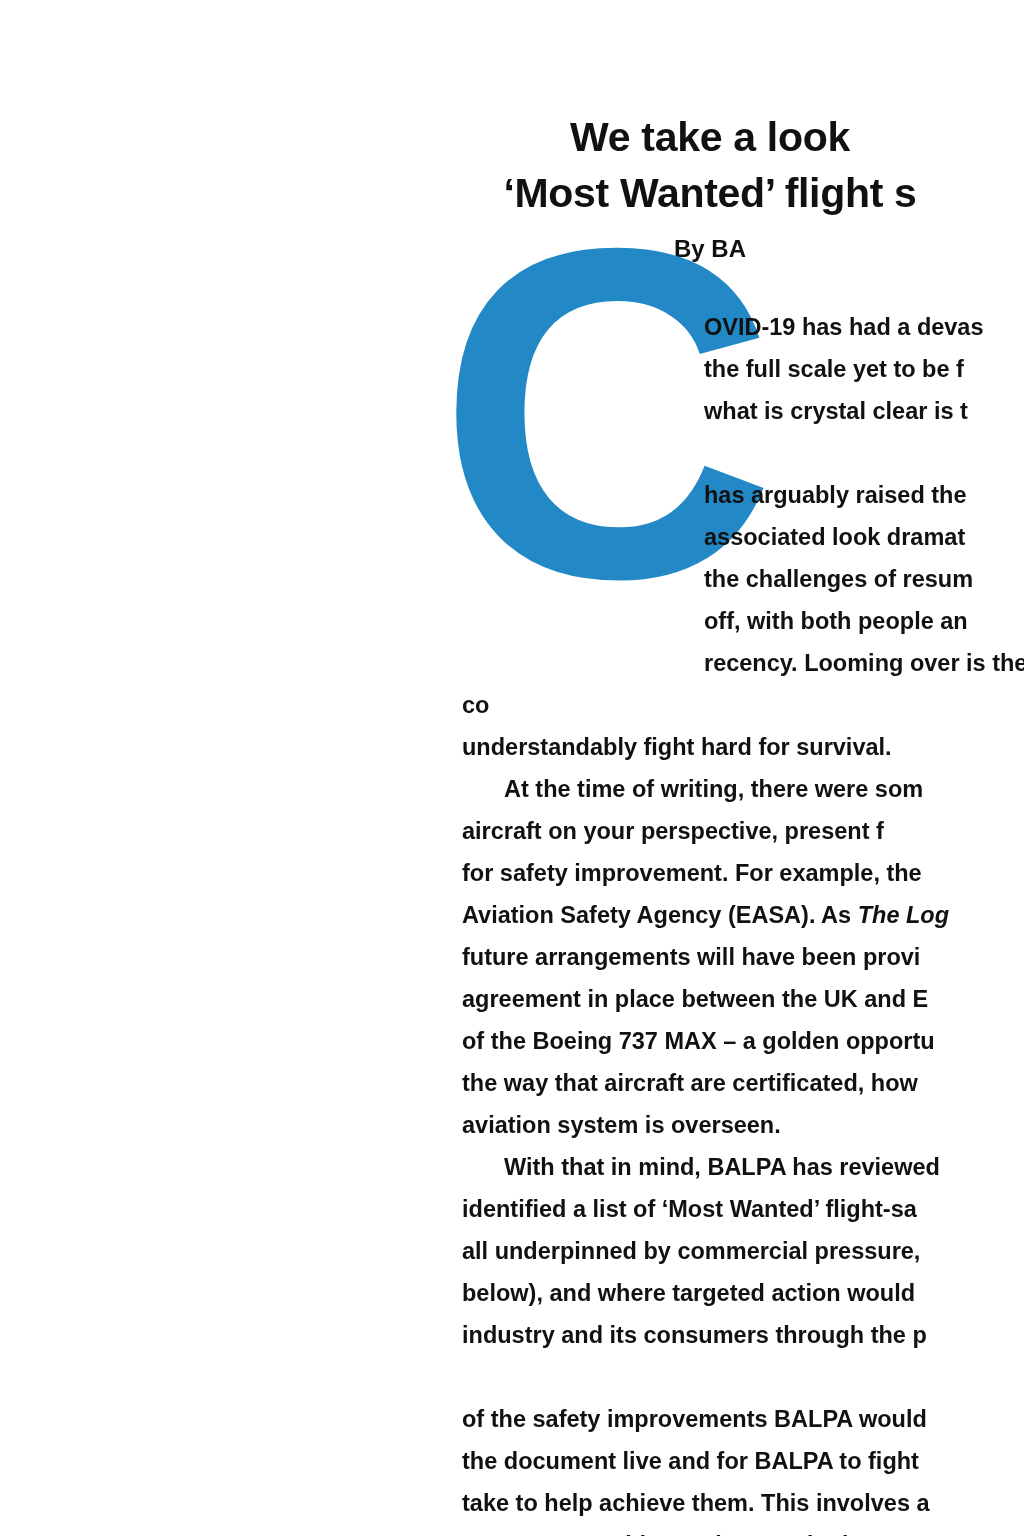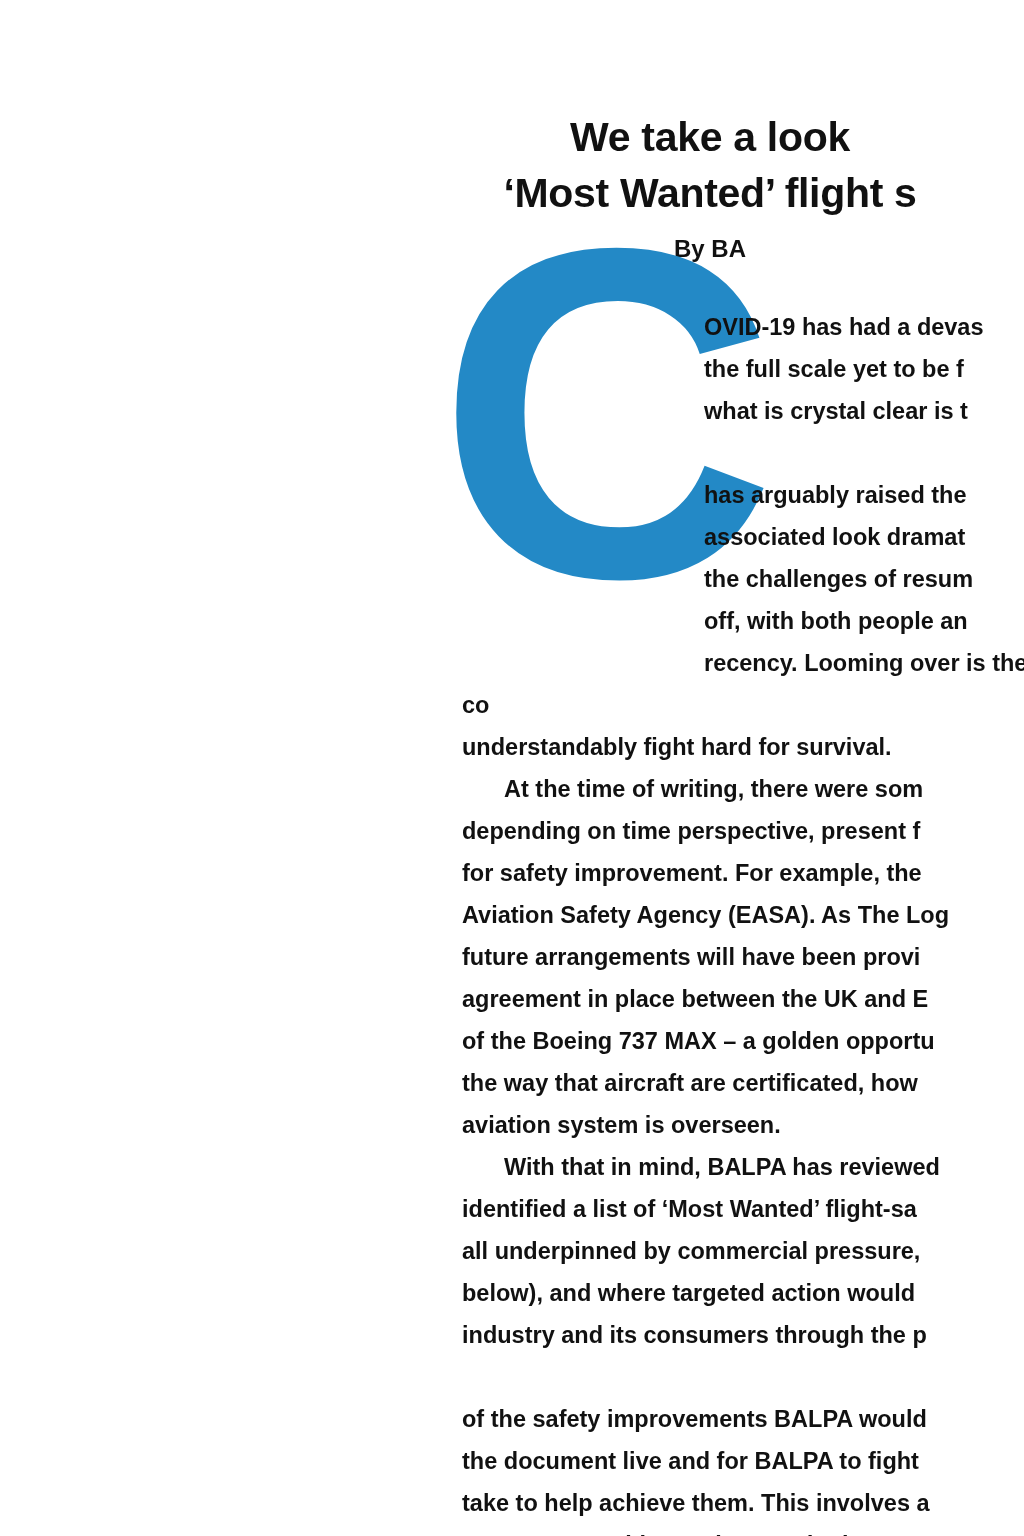--- a/index.html
+++ b/index.html
@@ -66,20 +66,21 @@
     color: #111111;
   }
   .article p {
     margin: 0;
     text-indent: 0;
   }
   .article p + p {
     text-indent: 42px;
   }
   .article .it {
+    font-style: italic;
     margin-top: 38px;
   }
 
   
   .dropcap {
     position: absolute;
     left: 455px;
     top: 300px;
     width: 248px;
     height: 360px;
@@ -131,21 +132,21 @@
       <span>has arguably raised the</span><br>
       <span>associated look dramat</span><br>
       <span>the challenges of resum</span><br>
       <span>off, with both people an</span><br>
       <span>recency. Looming over is the spectre of co</span><br>
       <span>understandably fight hard for survival.</span>
     </p>
 
     <p>
       <span>At the time of writing, there were som</span><br>
-      <span>depending on time perspective, present f</span><br>
+      <span>aircraft on your perspective, present f</span><br>
       <span>for safety improvement. For example, the</span><br>
       <span>Aviation Safety Agency (EASA). As </span><span class="it">The Log</span><br>
       <span>future arrangements will have been provi</span><br>
       <span>agreement in place between the UK and E</span><br>
       <span>of the Boeing 737 MAX – a golden opportu</span><br>
       <span>the way that aircraft are certificated, how</span><br>
       <span>aviation system is overseen.</span>
     </p>
 
     <p>

